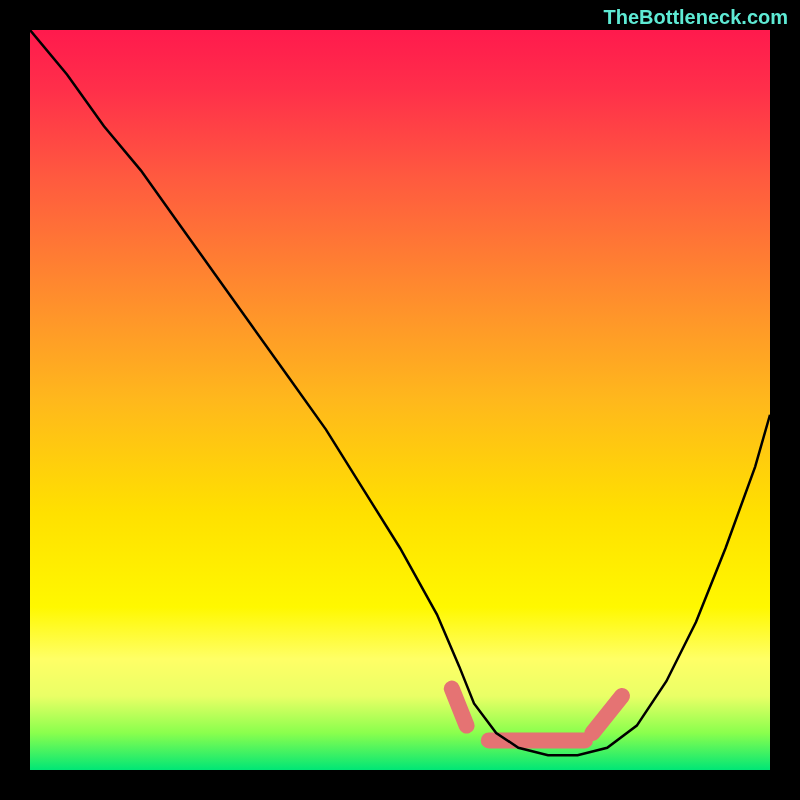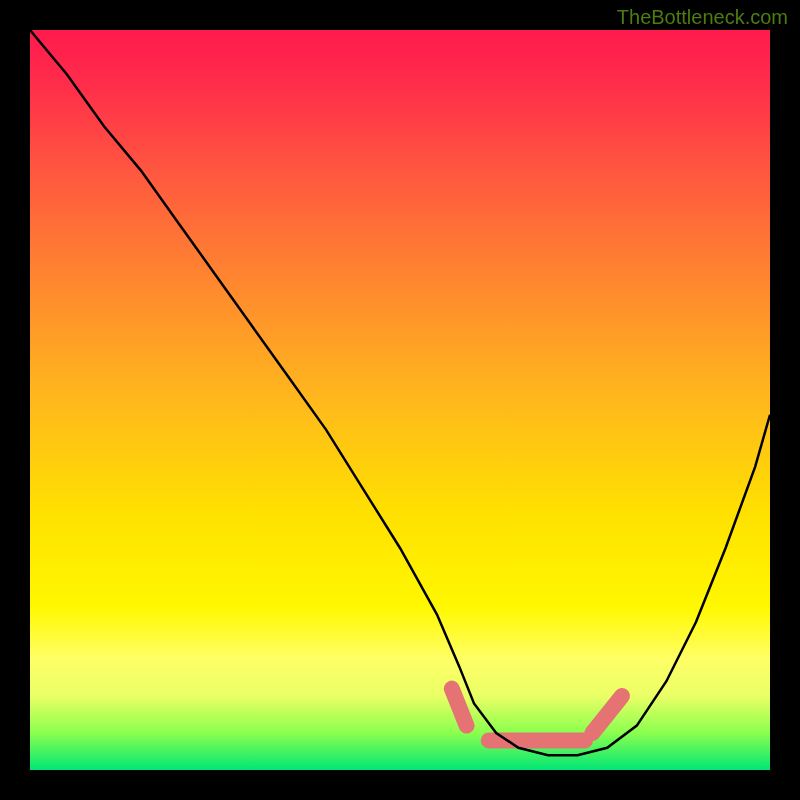--- a/index.html
+++ b/index.html
@@ -8,23 +8,23 @@
     height: 800px;
     background: #000;
     position: relative;
     overflow: hidden;
     font-family: Arial, sans-serif;
   }
   .watermark {
     position: absolute;
     top: 6px;
     right: 12px;
-    color: #4d7c0f;
+    color: #5eead4;
     font-size: 20px;
-    font-weight: 400;
+    font-weight: 700;
     z-index: 10;
   }
   .plot-area {
     position: absolute;
     left: 30px;
     top: 30px;
     width: 740px;
     height: 740px;
   }
   .gradient-bg {

